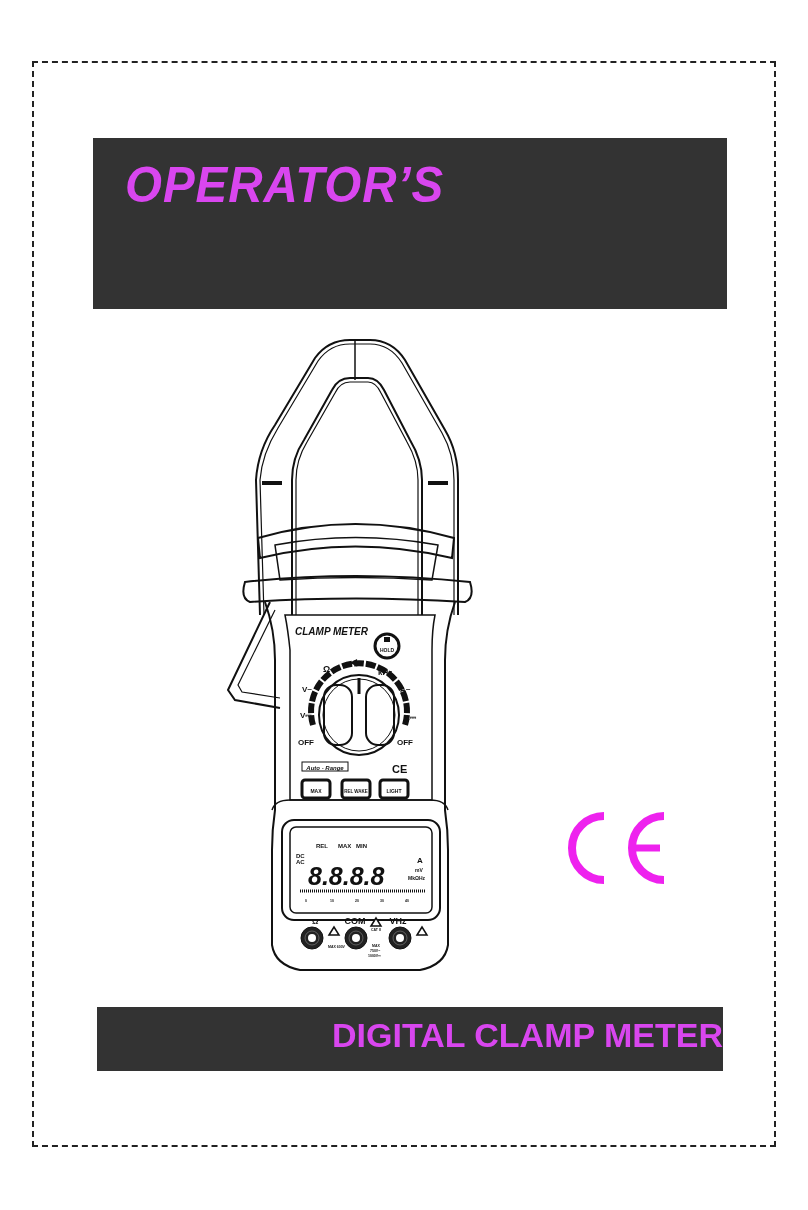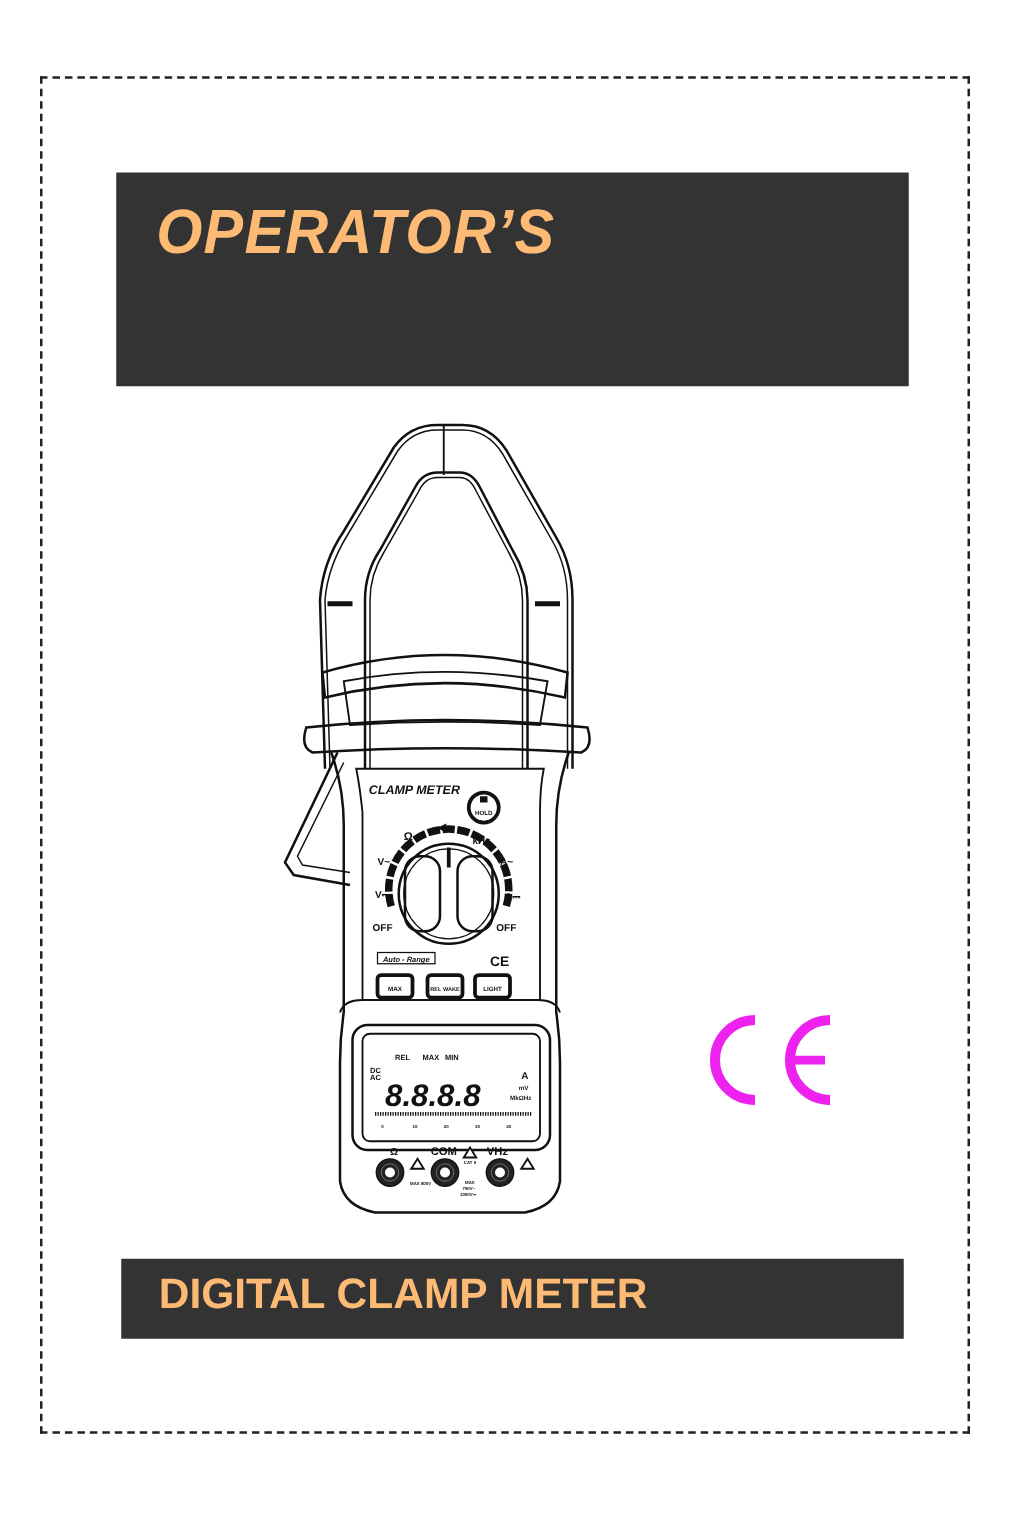--- a/index.html
+++ b/index.html
@@ -1,23 +1,23 @@
 <!DOCTYPE html>
 <html><head>
 <meta charset="utf-8">
 <style>
   html, body { margin:0; padding:0; background:#ffffff; }
   body { width:808px; height:1210px; position:relative; overflow:hidden; font-family:"Liberation Sans", sans-serif; }
   .frame { position:absolute; left:32px; top:61px; width:744px; height:1086px; border:2px dashed #222; box-sizing:border-box; }
-  .band { position:absolute; background:#333333; color:#fdba74; font-weight:bold;text-decoration:underline; }
+  .band { position:absolute; background:#333333; color:#d946ef; font-weight:bold;text-decoration:underline; }
   .band-top { left:93px; top:138px; width:634px; height:171px; }
   .title-1 { position:absolute; left:32px; top:18px; font-size:50px; font-style:italic; letter-spacing:1px; transform:scaleX(0.95); transform-origin:left; }
   .title-2 { position:absolute; left:40px; top:104px; font-size:36px; letter-spacing:0.5px; }
   .band-bottom { left:97px; top:1007px; width:626px; height:64px; }
-  .title-3 { position:absolute; left:0; right:0; top:9px; text-align:left; font-size:34px; padding-left:30px; }
+  .title-3 { position:absolute; left:0; right:0; top:9px; text-align:right; font-size:34px; padding-left:30px; }
   .ce-mark { position:absolute; left:564px; top:808px; width:110px; height:80px; }
   .meter { position:absolute; left:220px; top:330px; width:280px; height:650px; }
   .lbl { font-family:"Liberation Sans", sans-serif; font-weight:bold; fill:#111; }
 </style>
 </head>
 <body>
 
 <div class="frame"></div>
 
 <div class="band band-top">

